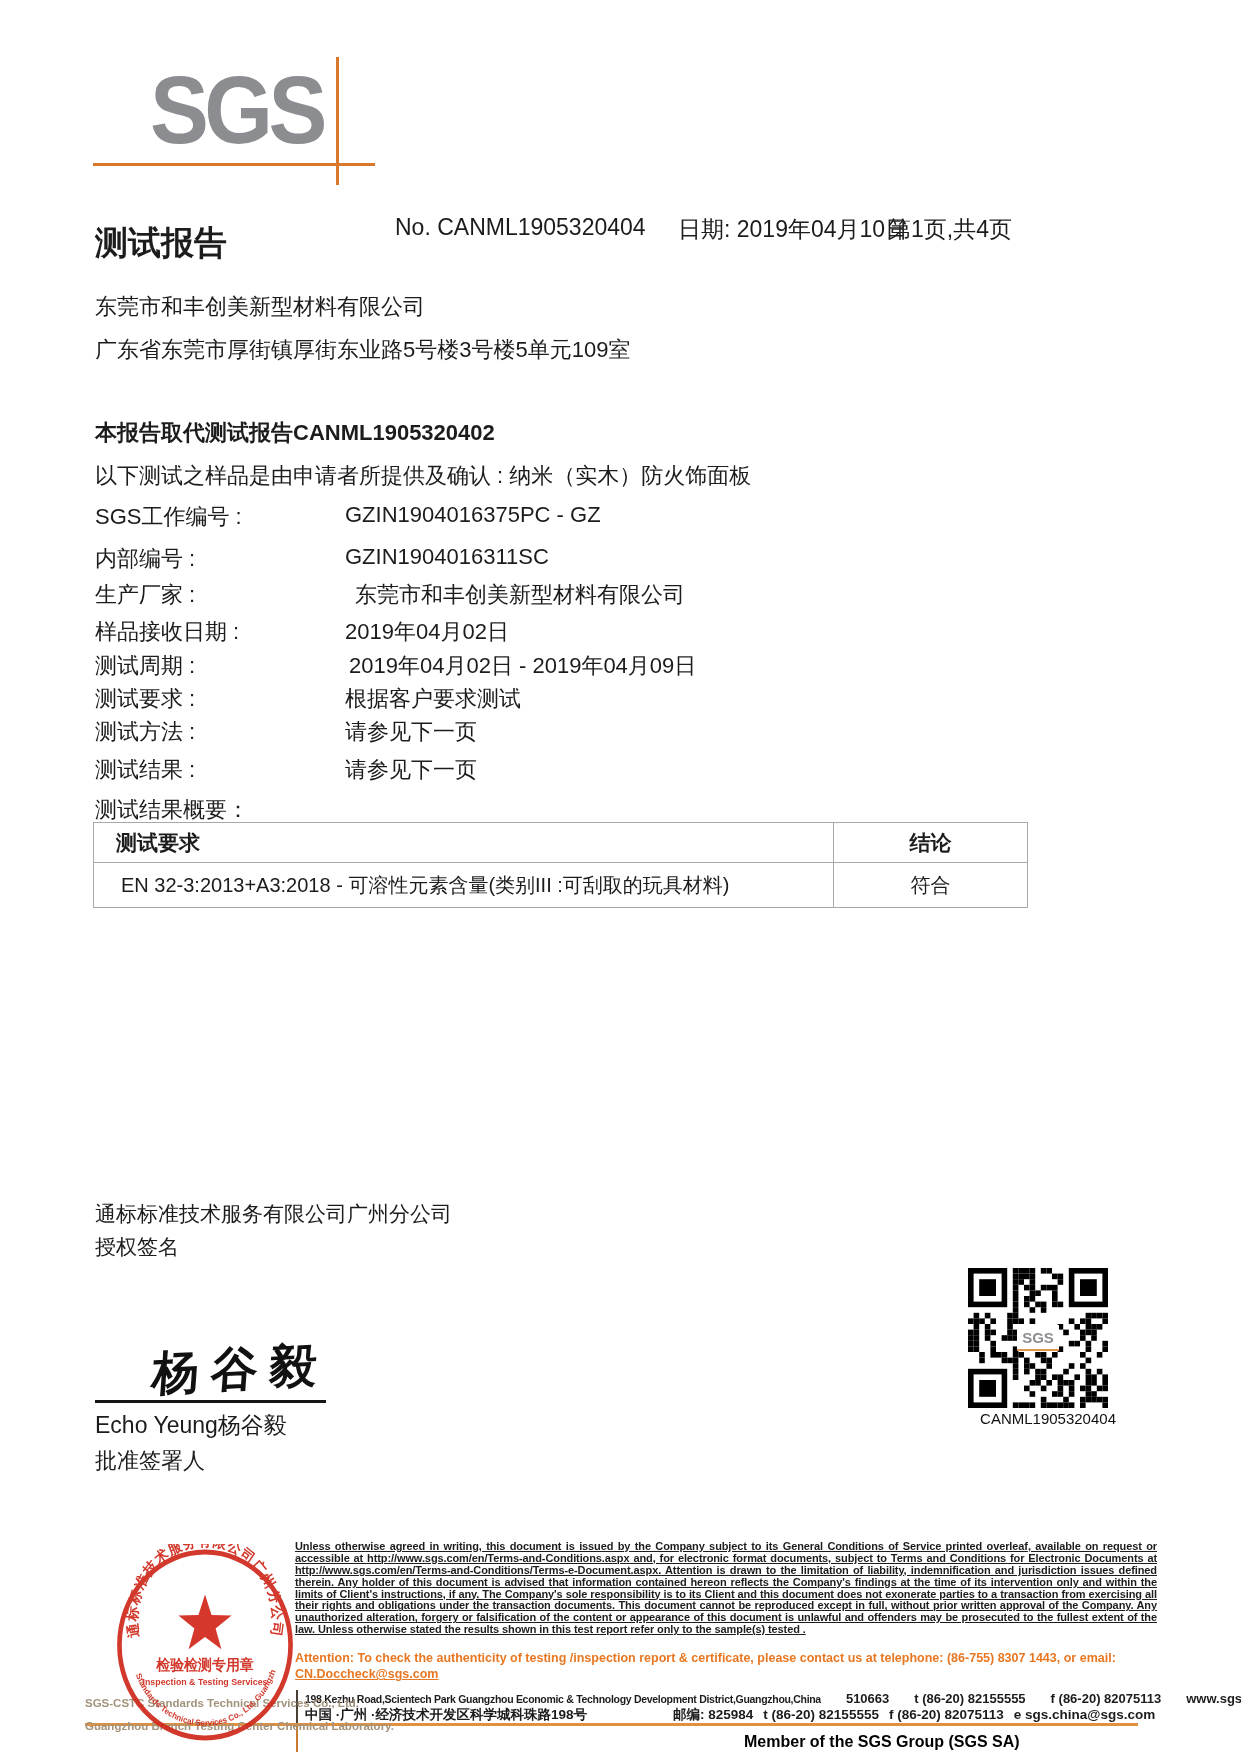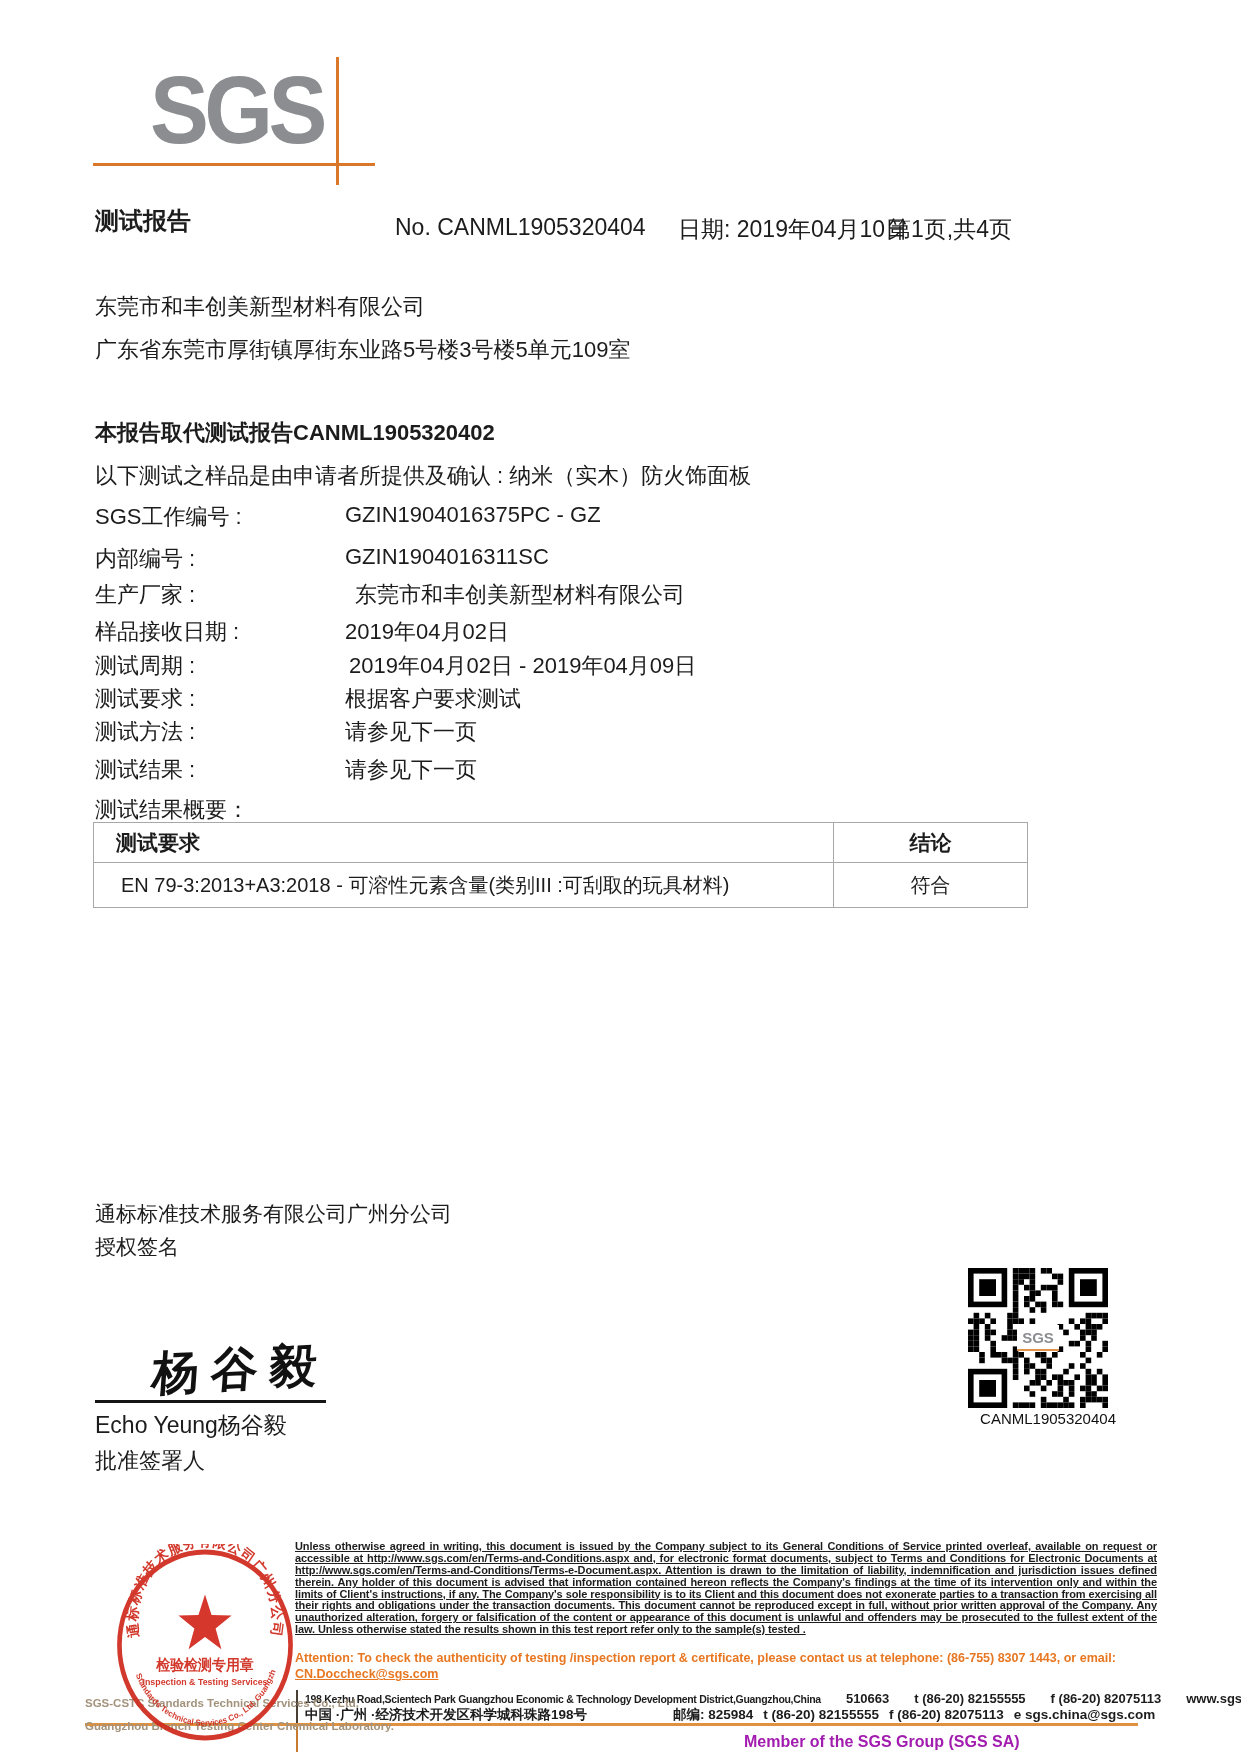--- a/index.html
+++ b/index.html
@@ -7,21 +7,21 @@
        font-family:"Liberation Sans","DejaVu Sans",sans-serif;color:#1c1c1c;}
   .abs{position:absolute;}
 
   
   .logo-text{left:150px;top:62px;font-size:96px;font-weight:900;color:#8b8d90;line-height:1;
              letter-spacing:-5px;transform:scaleX(0.92);transform-origin:left top;}
   .logo-hline{left:93px;top:163px;width:282px;height:3px;background:#d9772a;}
   .logo-vline{left:336px;top:57px;width:3px;height:128px;background:#d9772a;}
 
   
-  .report-title{left:95px;top:205px;font-size:24px;font-weight:800;}
+  .report-title{left:95px;top:221px;font-size:33px;font-weight:800;}
   .report-no{left:395px;top:214px;font-size:23px;}
   .report-date{left:678px;top:214px;font-size:23px;}
   .report-page{left:888px;top:214px;font-size:23px;}
 
   .applicant-name{left:95px;top:292px;font-size:22px;}
   .applicant-address{left:95px;top:335px;font-size:22px;}
   .notice{left:95px;top:418px;font-size:22px;font-weight:800;}
   .sample{left:95px;top:461px;font-size:22px;}
 
   .flabel{left:95px;font-size:22px;}
@@ -64,21 +64,21 @@
 
   .fbar-top{left:296px;top:1690px;width:2px;height:33px;background:#4a3f35;}
   .fbar-bot{left:296px;top:1723px;width:2px;height:29px;background:#c87a2e;}
   .faddr-en{left:305px;top:1691px;width:850px;font-size:10.5px;font-weight:700;white-space:nowrap;
             letter-spacing:-0.3px;display:flex;gap:25px;align-items:baseline;}
   .faddr-en .big{font-size:13px;letter-spacing:0;}
   .faddr-cn{left:305px;top:1705.5px;width:850px;font-size:13.5px;font-weight:800;white-space:nowrap;
             display:flex;gap:10px;align-items:baseline;}
   .faddr-cn .pc{margin-left:76px;}
   .orange-rule{left:85px;top:1723px;width:1053px;height:3px;background:#e0913f;}
-  .member{left:744px;top:1733px;font-size:16px;font-weight:600;color:#a21caf;}
+  .member{left:744px;top:1733px;font-size:16px;font-weight:600;color:#000000;}
 </style>
 </head>
 <body>
 
 <div class="abs logo-text">SGS</div>
 <div class="abs logo-hline"></div>
 <div class="abs logo-vline"></div>
 
 <div class="abs report-title">测试报告</div>
 <div class="abs report-no">No. CANML1905320404</div>
@@ -108,21 +108,21 @@
 <div class="abs flabel" style="top:755px">测试结果 :</div>
 <div class="abs fvalue" style="top:755px">请参见下一页</div>
 
 <div class="abs summary-heading">测试结果概要：</div>
 <div class="abs tbl">
   <div class="trow thead">
     <div class="tcell c1">测试要求</div>
     <div class="tcell c2">结论</div>
   </div>
   <div class="trow tdata">
-    <div class="tcell c1">EN 79-3:2013+A3:2018 - 可溶性元素含量(类别III :可刮取的玩具材料)</div>
+    <div class="tcell c1">EN 32-3:2013+A3:2018 - 可溶性元素含量(类别III :可刮取的玩具材料)</div>
     <div class="tcell c2">符合</div>
   </div>
 </div>
 
 <div class="abs issuer">通标标准技术服务有限公司广州分公司</div>
 <div class="abs auth-label">授权签名</div>
 <div class="abs hand-sig">杨谷毅</div>
 <div class="abs sig-line"></div>
 <div class="abs signer-name">Echo Yeung杨谷毅</div>
 <div class="abs signer-title">批准签署人</div>

